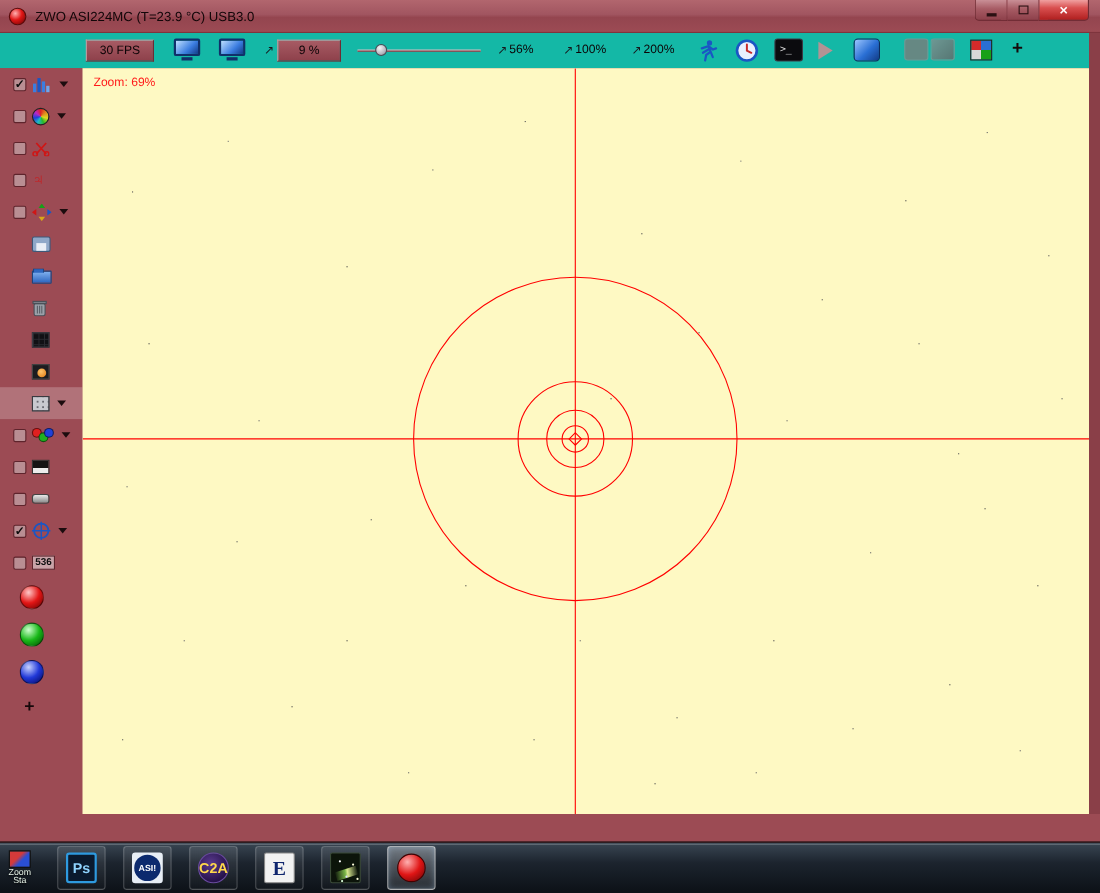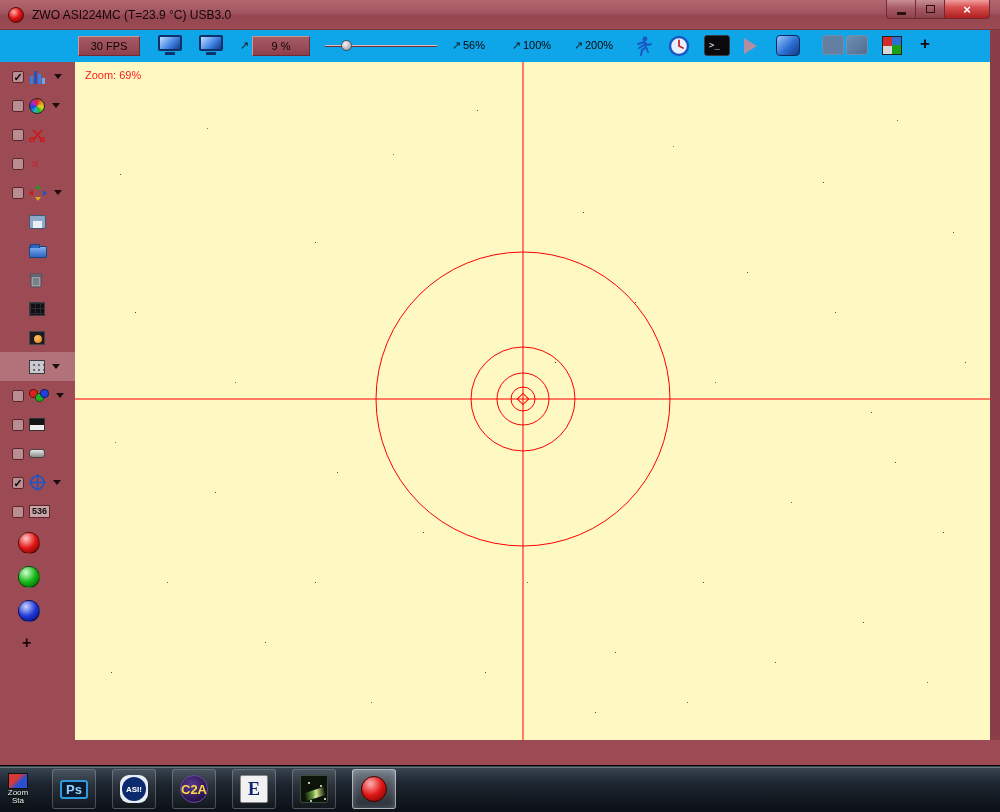--- a/index.html
+++ b/index.html
@@ -18,21 +18,21 @@
   .wbtn { height:19px; border:1px solid #6e2b33; border-top:none; display:flex; align-items:center; justify-content:center;
     background:linear-gradient(#c98f96, #a75b64 45%, #8e414b); color:#2a1012; font-size:11px; cursor:pointer; }
   .wbtn-min { width:30px; border-radius:0 0 0 4px; }
   .wbtn-max { width:28px; border-left:none; border-right:none; }
   .wbtn-max .maxbox { width:9px; height:8px; border:1px solid #2a1012; background:transparent; display:block; }
   .wbtn-close { width:46px; border-radius:0 0 4px 0;
     background:linear-gradient(#f0a0a0, #d94f4f 40%, #b01f1f); color:#fff; font-size:13px; font-weight:bold; }
   .wbtn-min span { display:block; width:9px; height:3px; background:#2a1012; margin-top:8px; }
 
   
-  .toolbar { position:absolute; top:30px; left:0; right:0; height:32px; background:#0ea5e9; }
+  .toolbar { position:absolute; top:30px; left:0; right:0; height:32px; background:#14b8a6; }
   .toolbar > * { position:absolute; top:0; }
   .tbtn { height:20px; top:6px; border:1px solid #c9969c; border-bottom-color:#6e2b33; border-right-color:#6e2b33;
     background:linear-gradient(#a75b64, #8e414b); color:#0c0406; font-size:11px;
     display:flex; align-items:center; justify-content:center; cursor:pointer; }
   .fps-btn { left:78px; width:62px; }
   .zoom-btn { left:252px; width:58px; }
   .arrow-glyph { font-size:11px; color:#16181c; top:9px; }
   .ag-zoom { left:240px; }
   .ag-50 { left:452px; } .ag-100 { left:512px; } .ag-200 { left:574px; }
   .preset { top:9px; font-size:11px; color:#0c0406; cursor:pointer; }
@@ -123,24 +123,24 @@
   .taskbar::after { content:""; position:absolute; top:1px; left:0; right:0; height:1px; background:rgba(255,255,255,.25); }
   .titem { position:absolute; top:3px; width:44px; height:40px; border-radius:3px;
     border:1px solid rgba(255,255,255,.22); background:linear-gradient(rgba(255,255,255,.10), rgba(255,255,255,.02));
     display:flex; align-items:center; justify-content:center; cursor:pointer; }
   .titem.active { background:linear-gradient(rgba(255,255,255,.32), rgba(255,255,255,.10));
     border-color:rgba(255,255,255,.55); box-shadow:0 0 6px rgba(180,220,255,.35) inset; }
   .t-registax { left:0; width:36px; border:none; background:none; flex-direction:column; }
   .regi-ic { width:20px; height:16px; background:linear-gradient(135deg,#d43a3a 40%, #2a4fd4 60%); border:1px solid #111; }
   .regi-label { font-size:8px; color:#e8f4e8; text-shadow:0 1px 2px #000; line-height:8px; text-align:center; white-space:pre-line; }
   .t-ps { left:52px; }
-  .ps-ic { width:28px; height:19px; background:#0a1a2e; border:2px solid #2e9adf; border-radius:3px;
+  .ps-ic { width:28px; height:28px; background:#0a1a2e; border:2px solid #2e9adf; border-radius:3px;
     color:#8fd4ff; font-size:13px; font-weight:bold; display:flex; align-items:center; justify-content:center; }
   .t-asi { left:112px; }
-  .asi-ic { width:28px; height:28px; background:#e8eef5; border-radius:9px; display:flex; align-items:center; justify-content:center; }
+  .asi-ic { width:28px; height:28px; background:#e8eef5; border-radius:3px; display:flex; align-items:center; justify-content:center; }
   .asi-ic span { width:24px; height:24px; border-radius:50%; background:#0c2a6e; color:#fff; font-size:8px; font-weight:bold;
     display:flex; align-items:center; justify-content:center; }
   .t-c2a { left:172px; }
   .c2a-ic { width:28px; height:28px; border-radius:50%; background:radial-gradient(circle at 40% 35%, #5a3a8e, #241048 75%);
     border:1px solid #6a4aa0; color:#ffd84a; font-size:13px; font-weight:bold;
     display:flex; align-items:center; justify-content:center; }
   .t-e { left:232px; }
   .e-ic { width:28px; height:28px; background:#f2f2f2; border:1px solid #888; border-radius:2px;
     color:#10266e; font-size:18px; font-weight:bold; font-family:"Liberation Serif", serif;
     display:flex; align-items:center; justify-content:center; }

